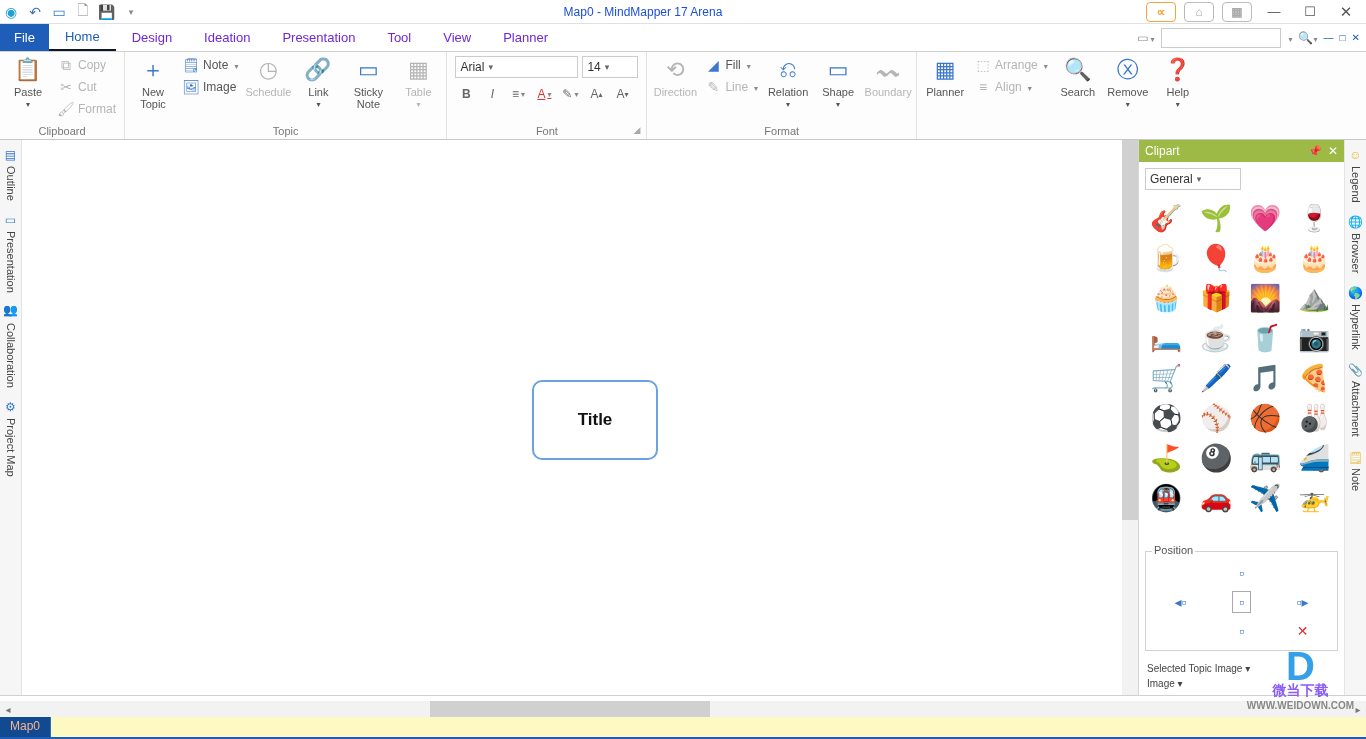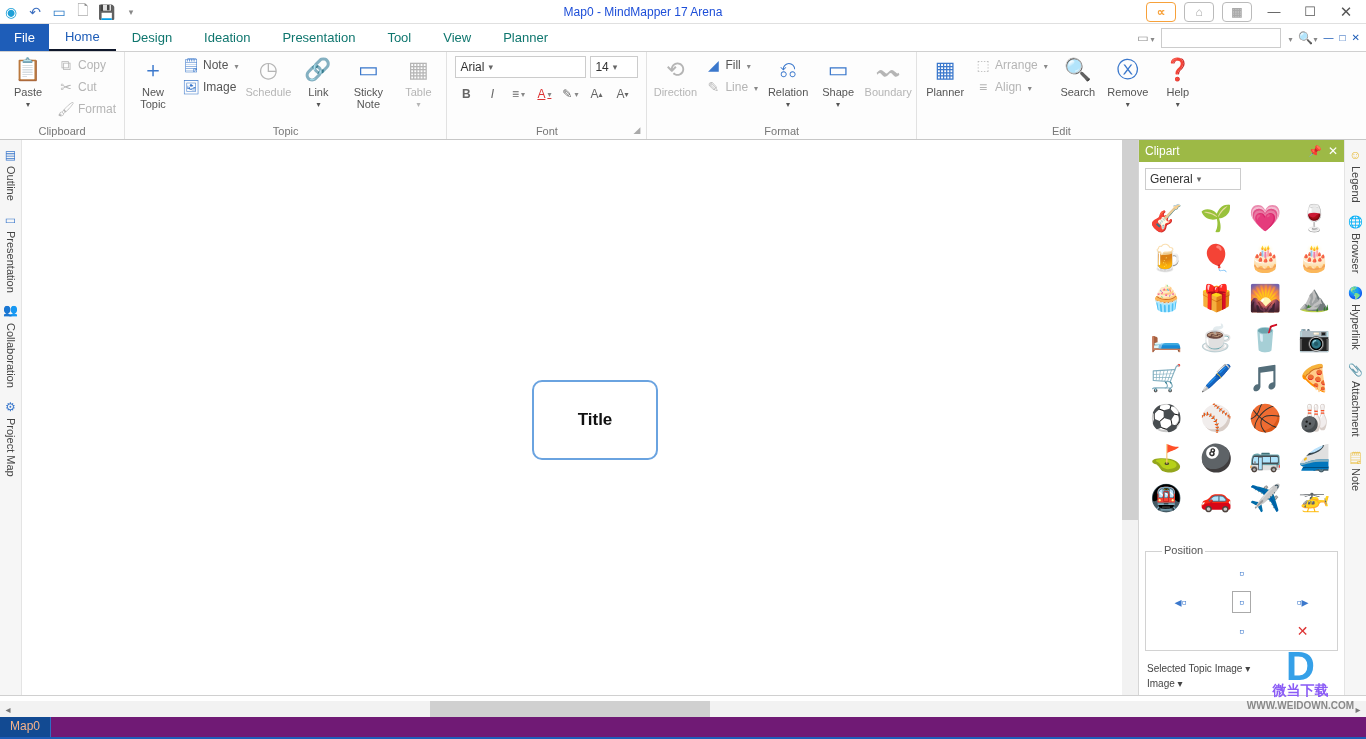--- a/index.html
+++ b/index.html
@@ -6,21 +6,21 @@
 body { font-family: "Segoe UI", Arial, sans-serif; font-size: 12px; color: #333; width: 1366px; height: 739px; overflow: hidden; background: #fff; position: relative; }
 .titlebar { height: 24px; display: flex; align-items: center; background: #fff; border-bottom: 1px solid #e0e0e0; }
 .qat { display: flex; align-items: center; padding-left: 2px; gap: 6px; }
 .qat .icon-btn { width: 18px; height: 18px; display: flex; align-items: center; justify-content: center; font-size: 14px; color: #3b6fc0; cursor: pointer; }
 .title { flex: 1; text-align: center; font-size: 12px; color: #1d4ed8; }
 .title-right { display: flex; align-items: center; gap: 8px; padding-right: 6px; }
 .orange-btn { width: 30px; height: 20px; border: 1px solid #f7a13a; border-radius: 4px; display: flex; align-items: center; justify-content: center; color: #f7a13a; font-weight:bold; }
 .win-btn { width: 28px; height: 22px; display: flex; align-items: center; justify-content: center; font-size: 13px; color: #555; }
 .menubar { height: 28px; display: flex; align-items: stretch; border-bottom: 1px solid #d0d0d0; background: #fff; }
 .file-tab { background: #1e5db8; color: #fff; padding: 0 14px; display: flex; align-items: center; font-size: 13px; }
-.menu-tab { padding: 0 16px; display: flex; align-items: center; color: #0f766e; font-size: 13px; cursor: pointer; }
+.menu-tab { padding: 0 16px; display: flex; align-items: center; color: #6d28d9; font-size: 13px; cursor: pointer; }
 .menu-tab.active { color: #1e5db8; border-bottom: 2px solid #0f172a; }
 .menubar-right { margin-left: auto; display: flex; align-items: center; padding-right: 6px; gap: 6px; }
 .search-box { width: 120px; height: 20px; border: 1px solid #ccc; }
 .ribbon { height: 88px; display: flex; border-bottom: 1px solid #c7c7c7; background: #fdfdfd; }
 .group { display: flex; flex-direction: column; border-right: 1px solid #e2e2e2; padding: 2px 4px 0 4px; }
 .group-body { flex: 1; display: flex; align-items: flex-start; gap: 2px; }
 .group-label { text-align: center; font-size: 11px; color: #777; padding: 2px 0; }
 .big-btn { display: flex; flex-direction: column; align-items: center; justify-content: flex-start; width: 48px; height: 66px; padding-top: 2px; color: #555; font-size: 11px; cursor: pointer; gap:2px; }
 .big-btn .ico { width: 28px; height: 28px; display: flex; align-items: center; justify-content: center; font-size: 22px; }
 .big-btn.disabled, .small-btn.disabled { color: #b5b5b5; }
@@ -42,30 +42,30 @@
 .node { position: absolute; left: 510px; top: 240px; width: 126px; height: 80px; border: 2px double #6aa3e0; border-radius: 10px; display: flex; align-items: center; justify-content: center; font-weight: bold; font-size: 17px; color: #111; }
 .right-rail { width: 22px; background: #f6f6f6; border-left: 1px solid #e4e4e4; display: flex; flex-direction: column; align-items:center; gap: 12px; padding-top: 8px; }
 .clipart-panel { width: 206px; display: flex; flex-direction: column; border-left: 1px solid #d6d6d6; background:#fff;justify-content:space-between; }
 .panel-header { height: 22px; background: #9db946; color: #fff; display: flex; align-items: center; padding: 0 6px; font-size: 12px; }
 .panel-header .pin { margin-left:auto; font-size:11px; }
 .panel-select { margin: 6px; }
 .panel-select .sel { width: 96px; }
 .clipart-grid { flex:1; display: grid; grid-template-columns: repeat(4, 1fr); gap: 4px; padding: 4px 4px 4px 8px; overflow:hidden; align-content:start; }
 .clip-item { width: 40px; height: 36px; display: flex; align-items: center; justify-content: center; font-size: 26px; cursor: pointer; }
 .position-box { border:1px solid #d2d2d2; margin:6px; padding:6px 4px 4px 4px; position:relative; height:100px; }
-.position-box legend { position:absolute; top:-8px; left:16px; background:#fff; font-size:11px; padding:0 2px; color:#555; }
+.position-box legend { position:absolute; top:-8px; left:6px; background:#fff; font-size:11px; padding:0 2px; color:#555; }
 .pos-grid { display:grid; grid-template-columns:repeat(3,1fr); grid-template-rows:repeat(3,1fr); height:100%; justify-items:center; align-items:center; }
 .pos-cell { font-size:14px; color:#3b78cc; cursor:pointer; }
 .panel-footer { padding: 4px 8px; font-size: 10px; color:#444; }
 .panel-footer div { padding:2px 0; cursor:pointer; }
 .doc-tabs { height: 22px; background:#fff; border-top:1px solid #d0d0d0; display:flex; align-items:flex-end; }
 .doc-scroll { height:16px; flex:1; background:#f2f2f2; position:relative; display:flex; align-items:center; }
 .doc-scroll .thumb { position:absolute; left:430px; width:280px; top:0; bottom:0; background:#d0d0d0; }
 .doc-scroll .arrow { width:16px; text-align:center; color:#777; font-size:10px; z-index:1; }
-.doc-tabbar { height: 20px; background: #701a75; display:flex; }
+.doc-tabbar { height: 20px; background: #fef9c3; display:flex; }
 .doc-tab { padding: 2px 10px; background:#124a92; color:#f7b38a; font-size:12px; border-right:1px solid #2b6fc5; }
 .statusbar { height: 22px; background: #1e5db8; color: #fff; display: flex; align-items: center; padding: 0 8px; font-size: 12px; gap:10px; }
 .watermark { position:absolute; right:12px; bottom:28px; font-size:14px; color:#35a0e8; font-weight:bold; text-align:center; pointer-events:none; }
 .caret::after{content:"▾"; font-size:8px; color:#888; margin-left:2px;}
 </style>
 </head>
 <body>
 
 <div class="titlebar">
   <div class="qat">
@@ -173,21 +173,21 @@
     </div>
     <div class="group-label">Topic</div>
   </div>
 
   <div class="group" style="width:200px">
     <div class="group-body" style="flex-direction:column;align-items:stretch;padding:2px 4px;">
       <div class="font-row">
         <div class="sel drop" style="flex:1">
             <span>Arial</span>
           </div>
-        <div class="sel drop" style="width:48px">
+        <div class="sel drop" style="width:56px">
             <span>14</span>
           </div>
       </div>
       <div class="fmt-row">
         <span class="fmt-btn" style="font-weight:bold">B</span>
         <span class="fmt-btn" style="font-style:italic">I</span>
         <span class="fmt-btn caret">≡</span>
         <span class="fmt-btn caret" style="color:#d33;text-decoration:underline">A</span>
         <span class="fmt-btn caret">✎</span>
         <span class="fmt-btn disabled">A<sup style="font-size:8px">▴</sup></span>
@@ -259,21 +259,20 @@
           <span class="ico" style="color:#3b78cc">ⓧ</span>
           <span>Remove</span>
           <span style="font-size:8px">▾</span>
         </div>
       <div class="big-btn">
           <span class="ico" style="color:#3b78cc">❓</span>
           <span>Help</span>
           <span style="font-size:8px">▾</span>
         </div>
     </div>
-    <div class="group-label">Edit</div>
   </div>
 </div>
 
 <div class="workspace">
   <div class="left-rail">
     <div class="rail-tab">
         <span class="rail-ico" style="color:#3b78cc">▤</span>
         <span>Outline</span>
       </div>
     <div class="rail-tab">

